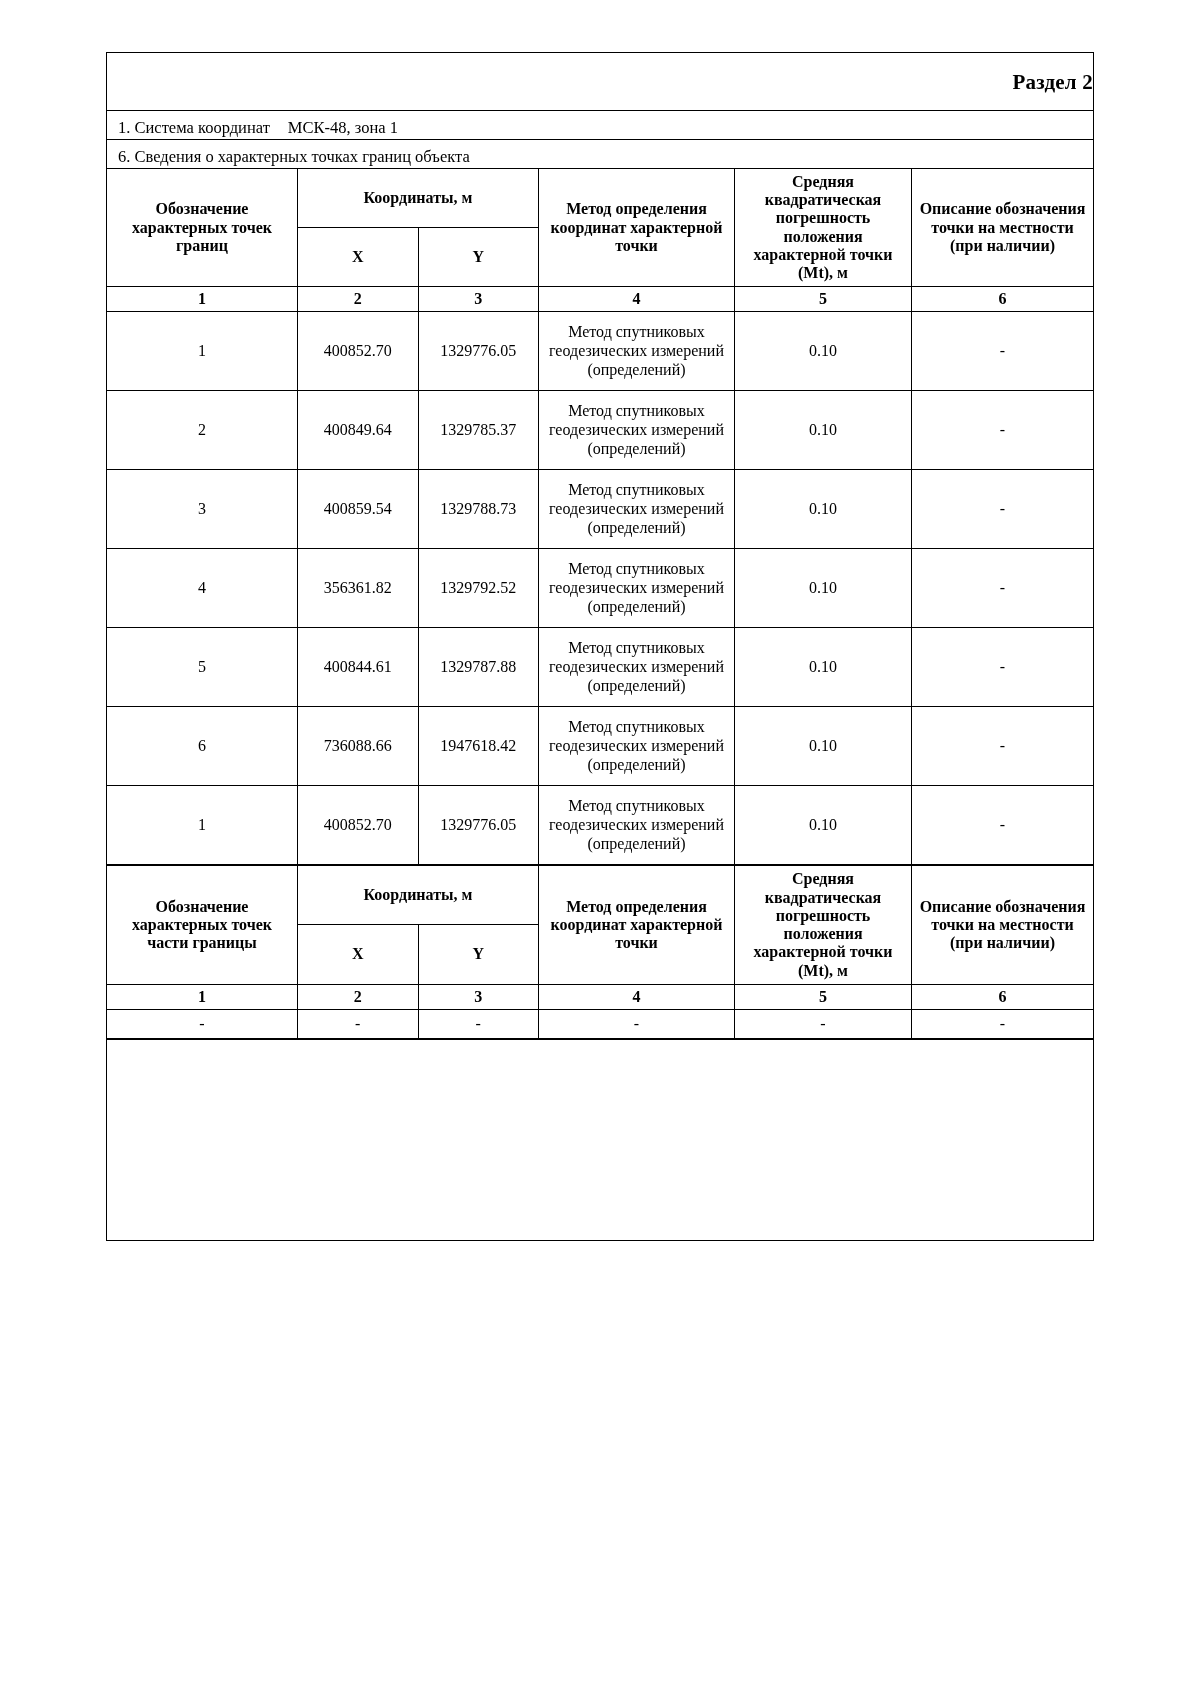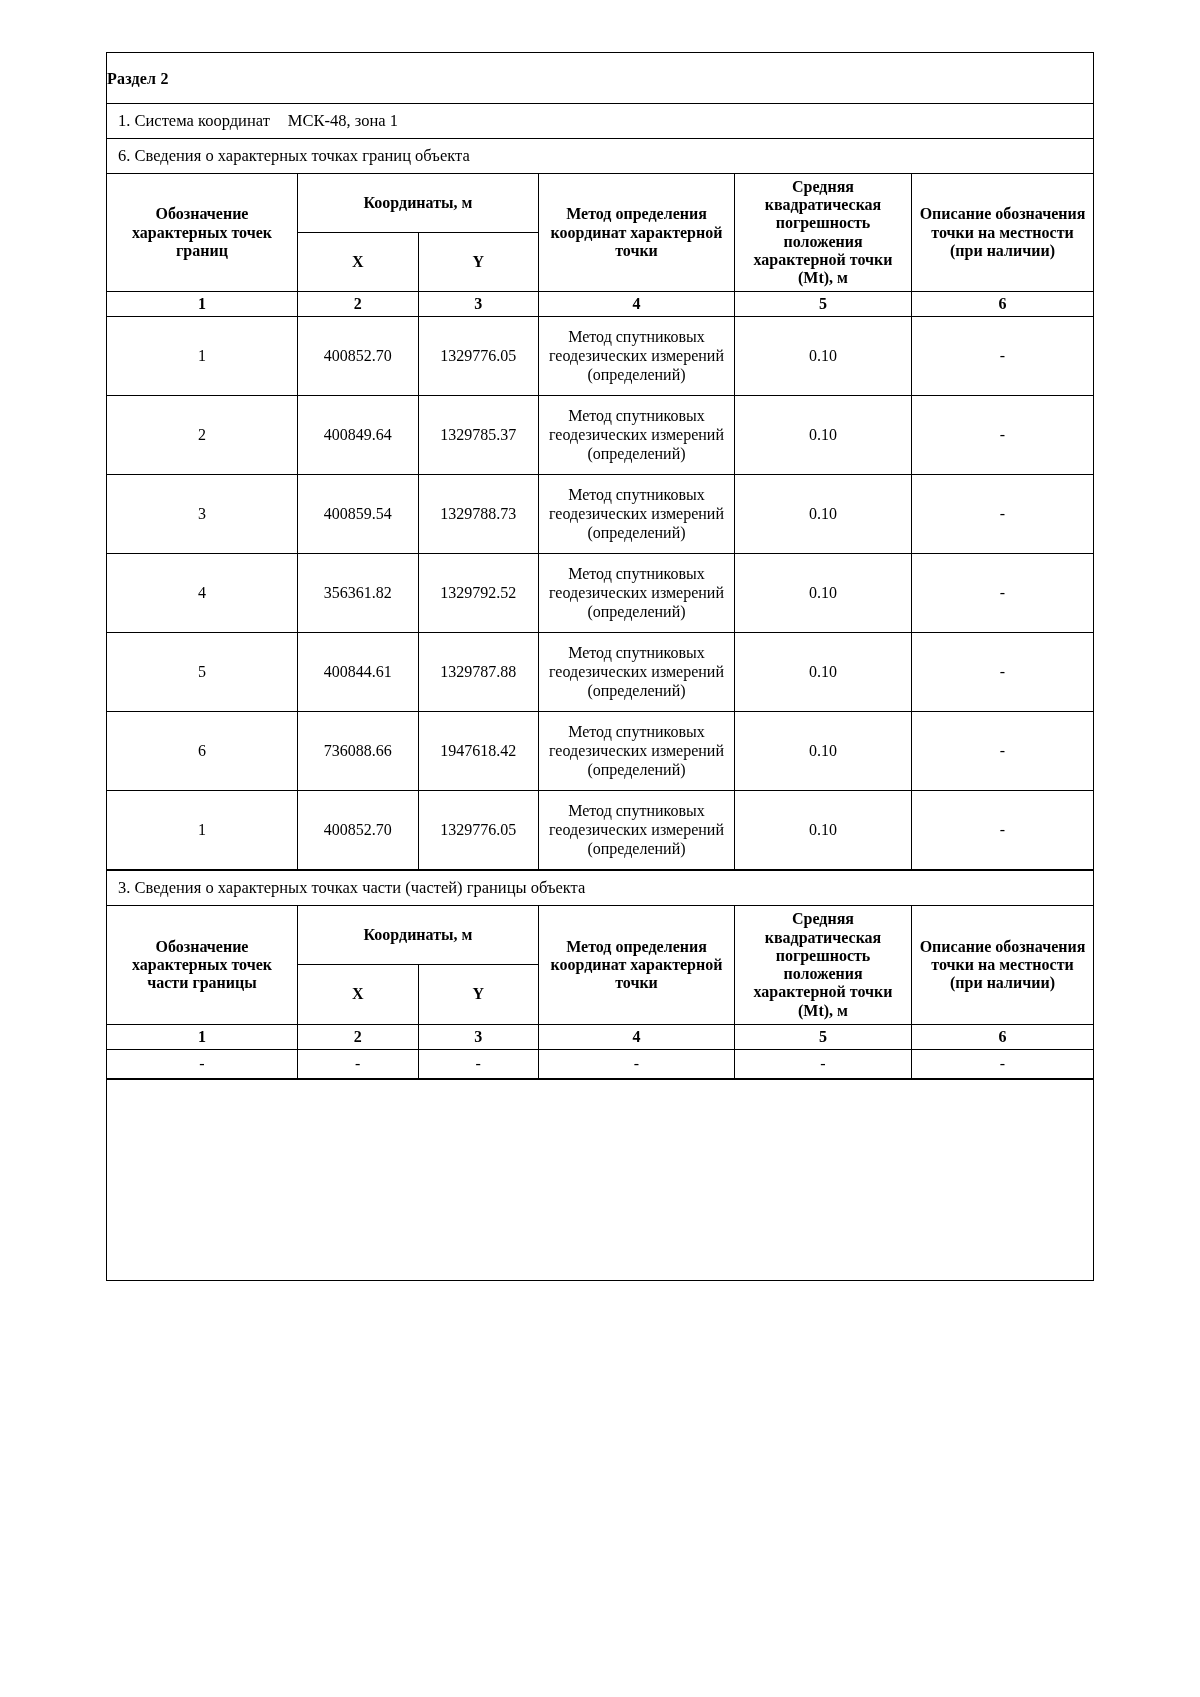--- a/index.html
+++ b/index.html
@@ -19,38 +19,38 @@
     position: relative;
     box-sizing: border-box;
     padding: 52px 106px 0 106px;
   }
   .doc-frame {
     border: 1.5px solid #000;
     width: 100%;
     box-sizing: border-box;
   }
   .section-title {
-    text-align: left;
-    font-weight: bold;
-    font-size: 16px;
+    text-align: right;
+    font-weight: bold;
+    font-size: 21px;
     padding: 17px 0 15px 0;
     border-bottom: 1.2px solid #000;
     letter-spacing: 0.2px;
   }
   .section-subtitle {
     text-align: center;
     font-weight: bold;
     font-size: 21px;
     padding: 17px 0 16px 0;
     border-bottom: 1.2px solid #000;
     letter-spacing: 0.2px;
   }
   .line-row {
     font-size: 16.5px;
-    padding: 7px 0 7px 11px;
+    padding: 7px 0 1px 11px;
     border-bottom: 1.2px solid #000;
   }
   .line-row .coordsys-value {
     display: inline-block;
     padding-left: 18px;
   }
   table.pts {
     border-collapse: collapse;
     width: 100%;
     table-layout: fixed;
@@ -189,21 +189,20 @@
           <td>400852.70</td>
           <td>1329776.05</td>
           <td class="method-cell">Метод спутниковых геодезических измерений (определений)</td>
           <td>0.10</td>
           <td>-</td>
         </tr>
       </tbody>
         </table>
     </div>
 
-    <div class="line-row">3. Сведения  о  характерных  точках  части  (частей)  границы объекта</div>
 
     <div>
       <table class="pts">
         <tbody>
             <tr>
           <th class="hdr-desig" rowspan="2">Обозначение характерных точек части границы</th>
           <th colspan="2">Координаты, м</th>
           <th class="hdr-method" rowspan="2">Метод определения координат характерной точки</th>
           <th class="hdr-mt" rowspan="2">Средняя квадратическая погрешность положения характерной точки (Мt), м</th>
           <th class="hdr-descr" rowspan="2">Описание обозначения точки на местности (при наличии)</th>

